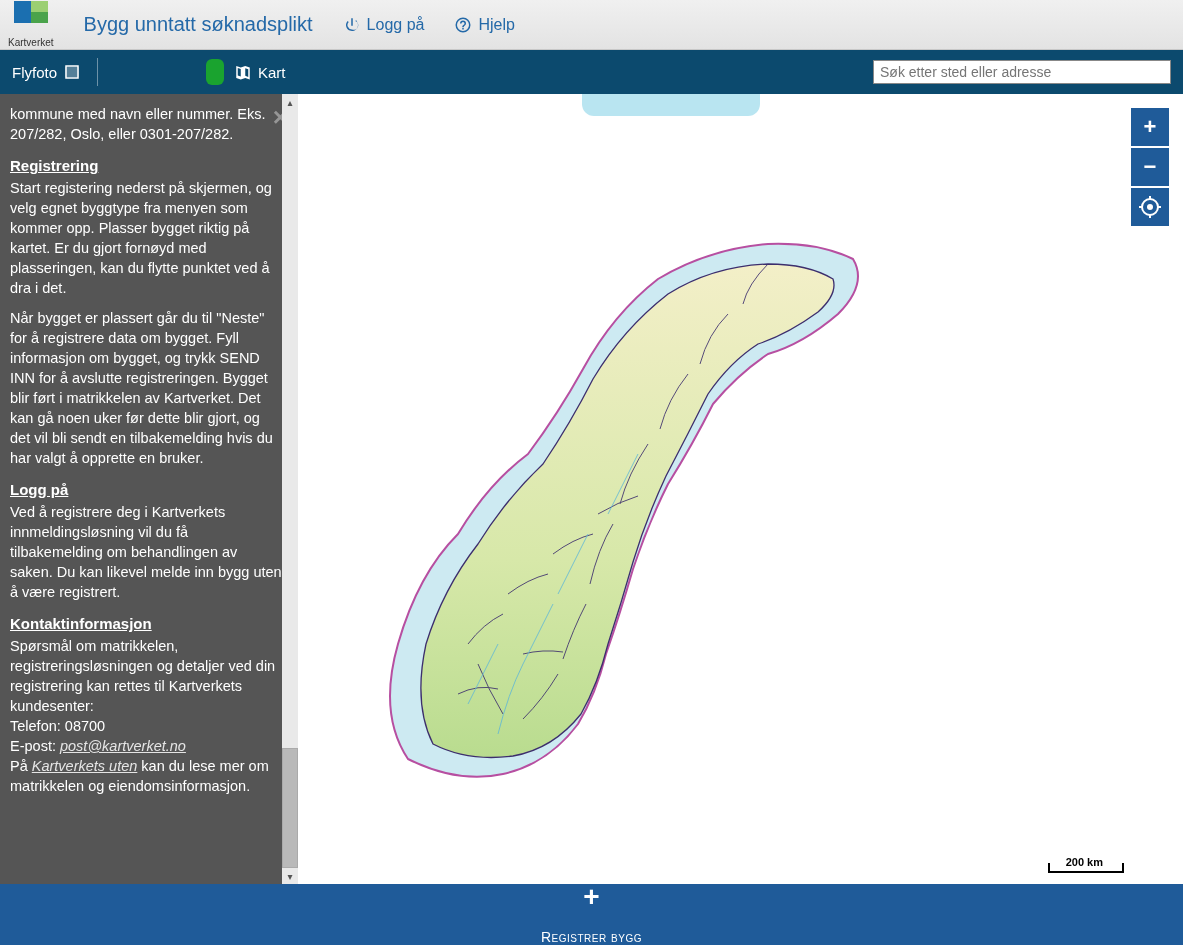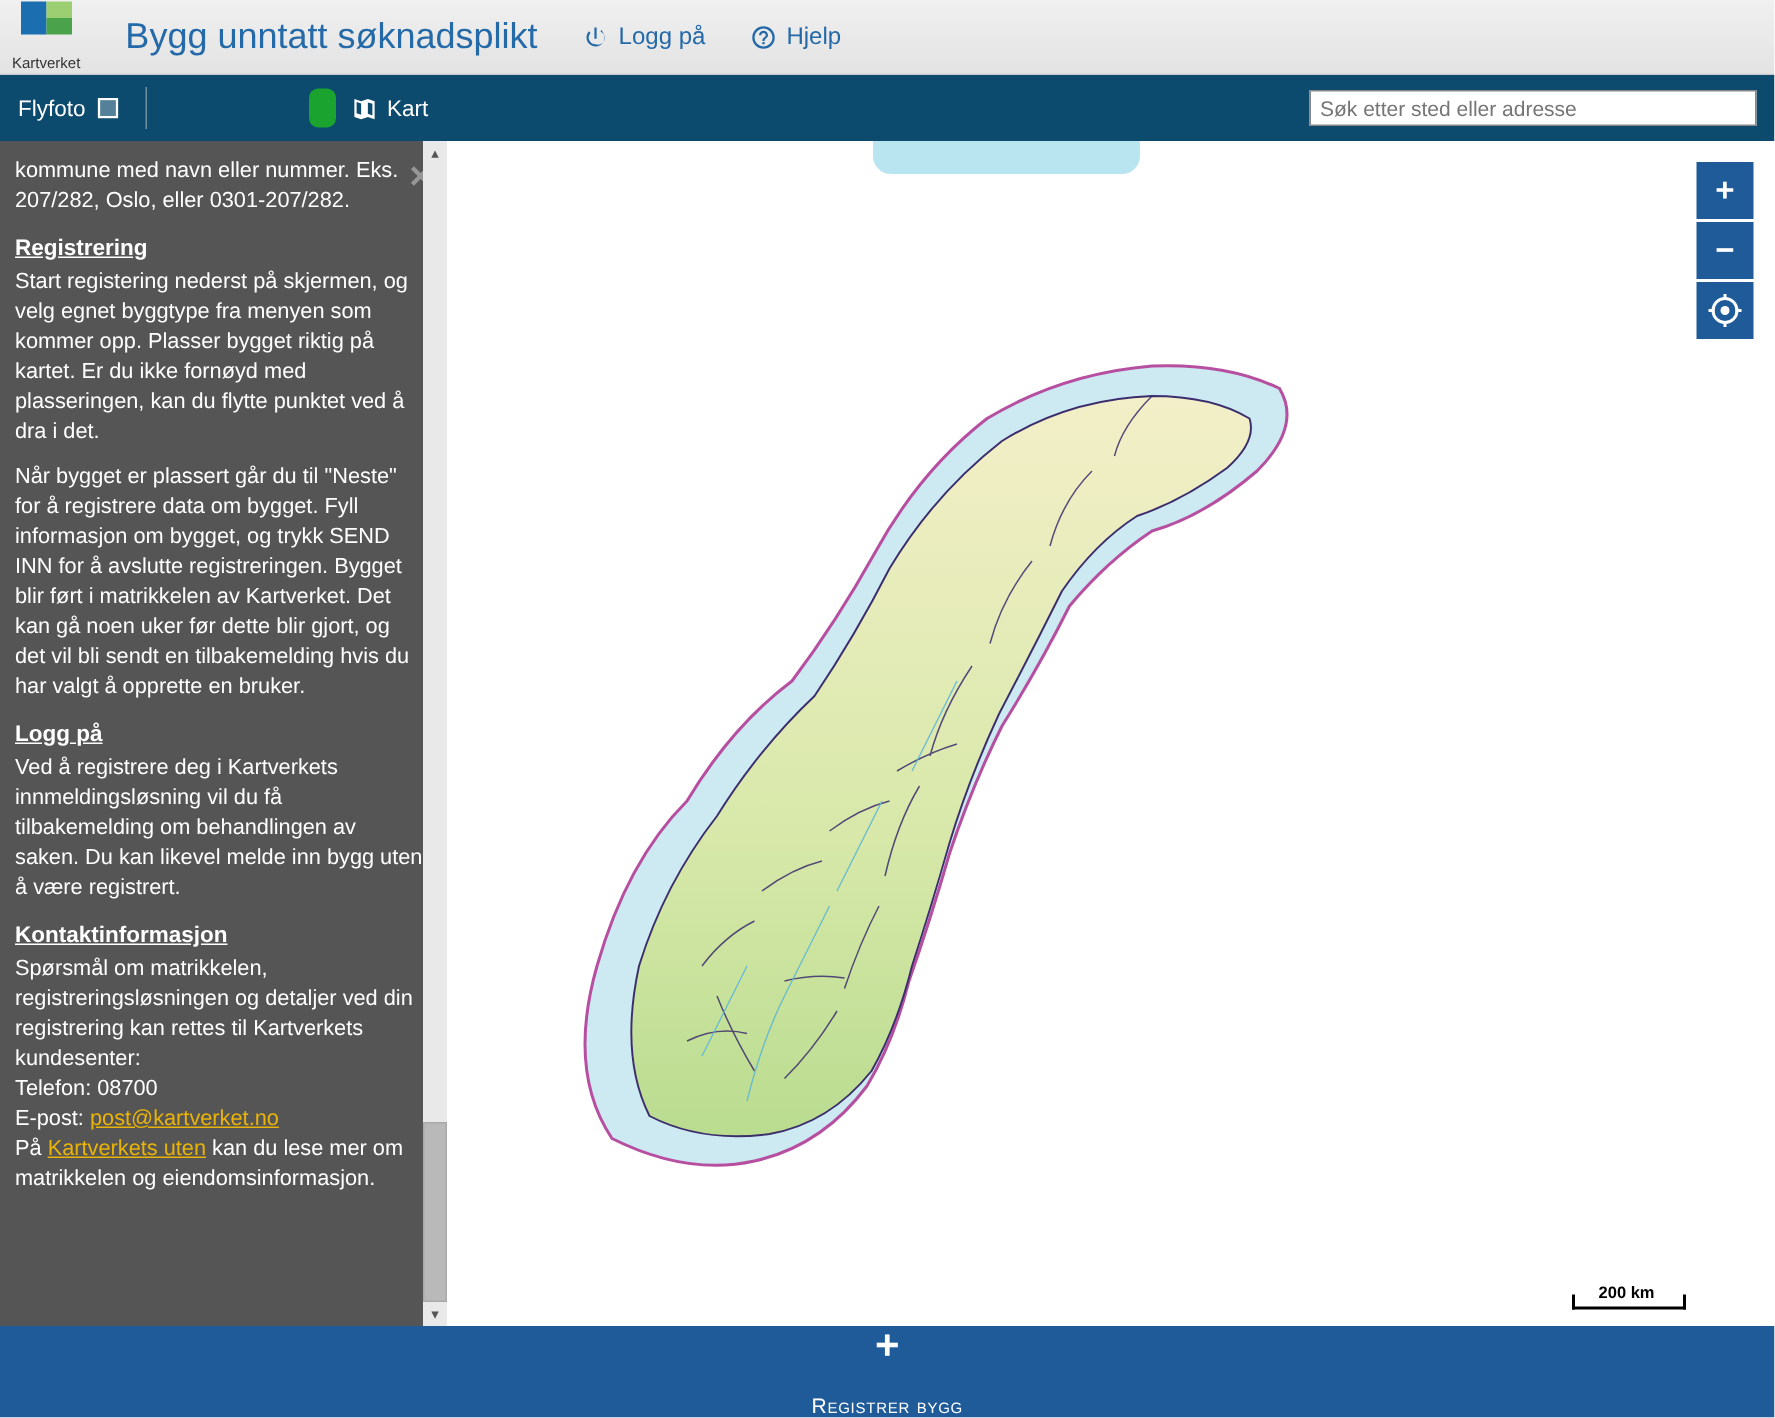--- a/index.html
+++ b/index.html
@@ -11,21 +11,21 @@
     padding: 0 8px;
     border-bottom: 1px solid #c8c8c8;
   }
   .logo-wrap { display: flex; flex-direction: column; align-items: center; gap: 12px; }
   .logo-icon { width: 34px; height: 22px; display:flex; }
   .logo-left { width:17px; height:22px; background:#1b6fb0; }
   .logo-right-wrap { display:flex; flex-direction:column; }
   .logo-right-top { width:17px; height:11px; background:#9bcf72; }
   .logo-right-bot { width:17px; height:11px; background:#4aa34b; }
   .logo-text { font-size: 10px; color:#333; margin-top:2px; }
-  .app-title { color:#2469a8; font-size:24px; }
+  .app-title { color:#2469a8; font-size:20px; }
   .hdr-link { display:flex; align-items:center; gap:6px; color:#2469a8; font-size:16px; cursor:pointer; }
   .hdr-link .ic { width:18px; height:18px; fill:#2469a8; }
 
   .toolbar {
     height: 44px; width:100%; background:#0c4a6e;
     display:flex; align-items:center; justify-content:space-between;
     padding: 0 12px; color:#fff;
   }
   .toolbar-left { display:flex; align-items:center; gap:10px; }
   .tb-btn { display:flex; align-items:center; gap:6px; font-size:15px; cursor:pointer; }
@@ -42,21 +42,21 @@
   }
   .side-close {
     position:absolute; top:8px; right:10px; color:#969696; font-size:26px; cursor:pointer; font-weight:bold;
   }
   .side-scroll {
     overflow-y: hidden; flex:1; padding:10px 14px 10px 10px; font-size:14.5px; line-height:20px;
     position:relative;
   }
   .side-scroll h3 { text-decoration: underline; font-size:15px; margin-top:12px; margin-bottom:2px; font-weight:bold; }
   .side-scroll p { margin-bottom:10px; }
-  .side-scroll a { color:#eab308; text-decoration: underline; }
+  .side-scroll a { color:#e5e5e5; text-decoration: underline; font-style: italic; }
   .scroll-track { position:absolute; top:0; right:0; width:16px; height:100%; background:#e9e9e9; }
   .scroll-arrow { width:16px; height:16px; background:#e9e9e9; display:flex; align-items:center; justify-content:center; color:#555; font-size:10px; }
   .scroll-thumb { position:absolute; left:0; width:16px; height:120px; bottom:16px; background:#b9b9b9; border:1px solid #aaa; }
 
   .map-area {
     flex:1; background:#fff; position:relative; overflow:hidden;
   }
   .badge-top { position:absolute; left:284px; top:0; width:178px; height:22px; background:#b9e5f1; border-radius:0 0 12px 12px; }
   .map-svg { position:absolute; left:50px; top:100px; }
   .map-controls { position:absolute; top:14px; right:14px; display:flex; flex-direction:column; gap:2px; }
@@ -126,21 +126,21 @@
   <input class="search-input" placeholder="Søk etter sted eller adresse" style="">
 </div>
 
 <div class="main">
 
   <div class="side-panel">
     <div class="side-close">×</div>
     <div class="side-scroll">
       <p>kommune med navn eller nummer. Eks. 207/282, Oslo, eller 0301-207/282.</p>
       <h3>Registrering</h3>
-      <p>Start registering nederst på skjermen, og velg egnet byggtype fra menyen som kommer opp. Plasser bygget riktig på kartet. Er du ikke fornøyd med plasseringen, kan du flytte punktet ved å dra i det.</p>
+      <p>Start registering nederst på skjermen, og velg egnet byggtype fra menyen som kommer opp. Plasser bygget riktig på kartet. Er du gjort fornøyd med plasseringen, kan du flytte punktet ved å dra i det.</p>
       <p>Når bygget er plassert går du til "Neste" for å registrere data om bygget. Fyll informasjon om bygget, og trykk SEND INN for å avslutte registreringen. Bygget blir ført i matrikkelen av Kartverket. Det kan gå noen uker før dette blir gjort, og det vil bli sendt en tilbakemelding hvis du har valgt å opprette en bruker.</p>
       <h3>Logg på</h3>
       <p>Ved å registrere deg i Kartverkets innmeldingsløsning vil du få tilbakemelding om behandlingen av saken. Du kan likevel melde inn bygg uten å være registrert.</p>
       <h3>Kontaktinformasjon</h3>
       <p>
         <span>Spørsmål om matrikkelen, registreringsløsningen og detaljer ved din registrering kan rettes til Kartverkets kundesenter:</span><br>
         <span>Telefon: 08700</span><br>
         <span>E-post: </span><a href="#">post@kartverket.no</a><br>
         <span>På </span><a href="#">Kartverkets uten</a><span> kan du lese mer om matrikkelen og eiendomsinformasjon.</span>
       </p>

